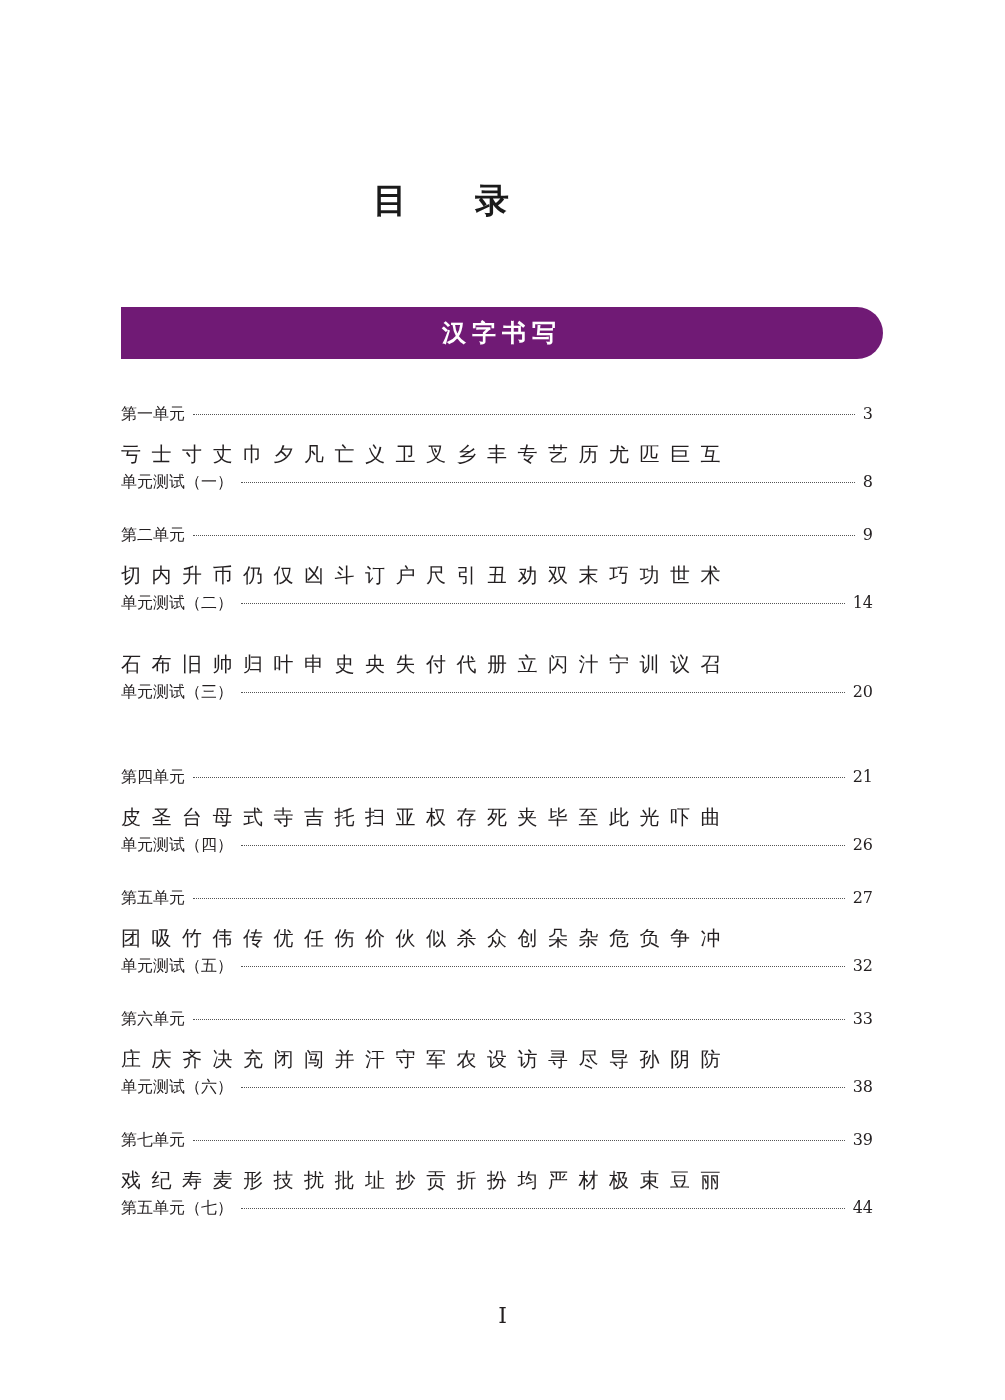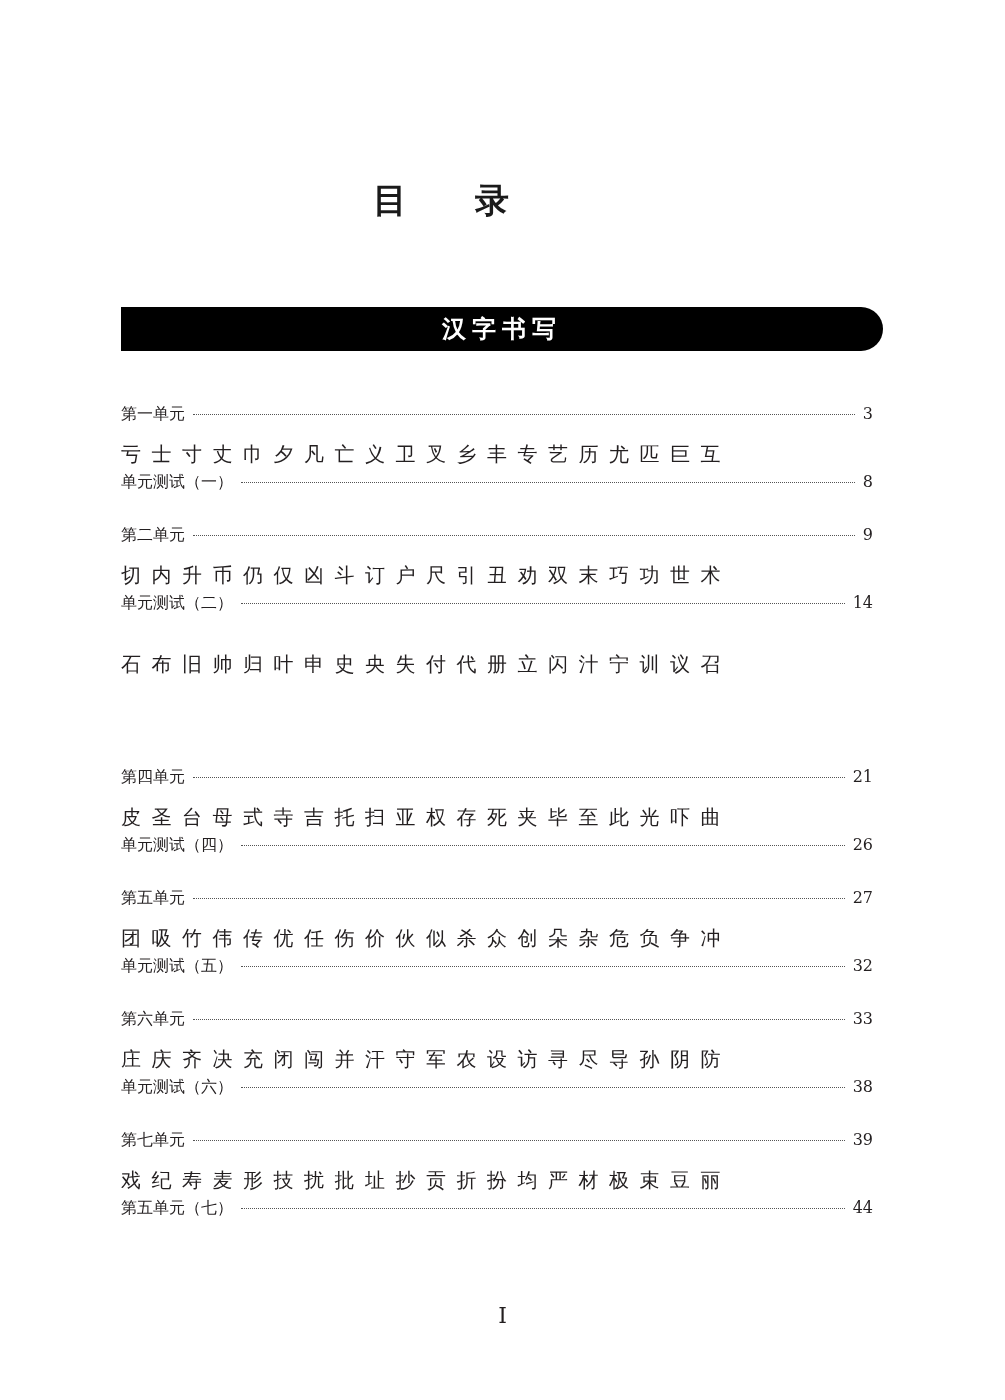--- a/index.html
+++ b/index.html
@@ -18,22 +18,22 @@
       font-size: 34px;
       font-weight: bold;
       letter-spacing: 28px;
       text-indent: 28px;
       font-family: "DejaVu Sans", "Liberation Sans", sans-serif;
       color: #1a1a1a;
     }
     .section-banner {
       position: absolute;
       top: 307px; left: 121px;
-      width: 762px; height: 44px;
-      background: #000000;
+      width: 762px; height: 52px;
+      background: #701a75;
       border-radius: 0 30px 30px 0;
       display: flex; align-items: center; justify-content: center;
     }
     .section-banner span {
       color: #ffffff;
       font-size: 24px;
       font-weight: bold;
       letter-spacing: 6px;
       font-family: "DejaVu Sans", "Liberation Sans", sans-serif;
     }
@@ -172,20 +172,25 @@
         <span>代</span>
         <span>册</span>
         <span>立</span>
         <span>闪</span>
         <span>汁</span>
         <span>宁</span>
         <span>训</span>
         <span>议</span>
         <span>召</span>
       </div>
+      <div class="toc-line">
+        <span class="label">单元测试（三）</span>
+        <span class="leader"></span>
+        <span class="page">20</span>
+      </div>
     </div>
     <div class="unit">
       <div class="toc-line">
         <span class="label">第四单元</span>
         <span class="leader"></span>
         <span class="page">21</span>
       </div>
       <div class="chars-line">
         <span>皮</span>
         <span>圣</span>

